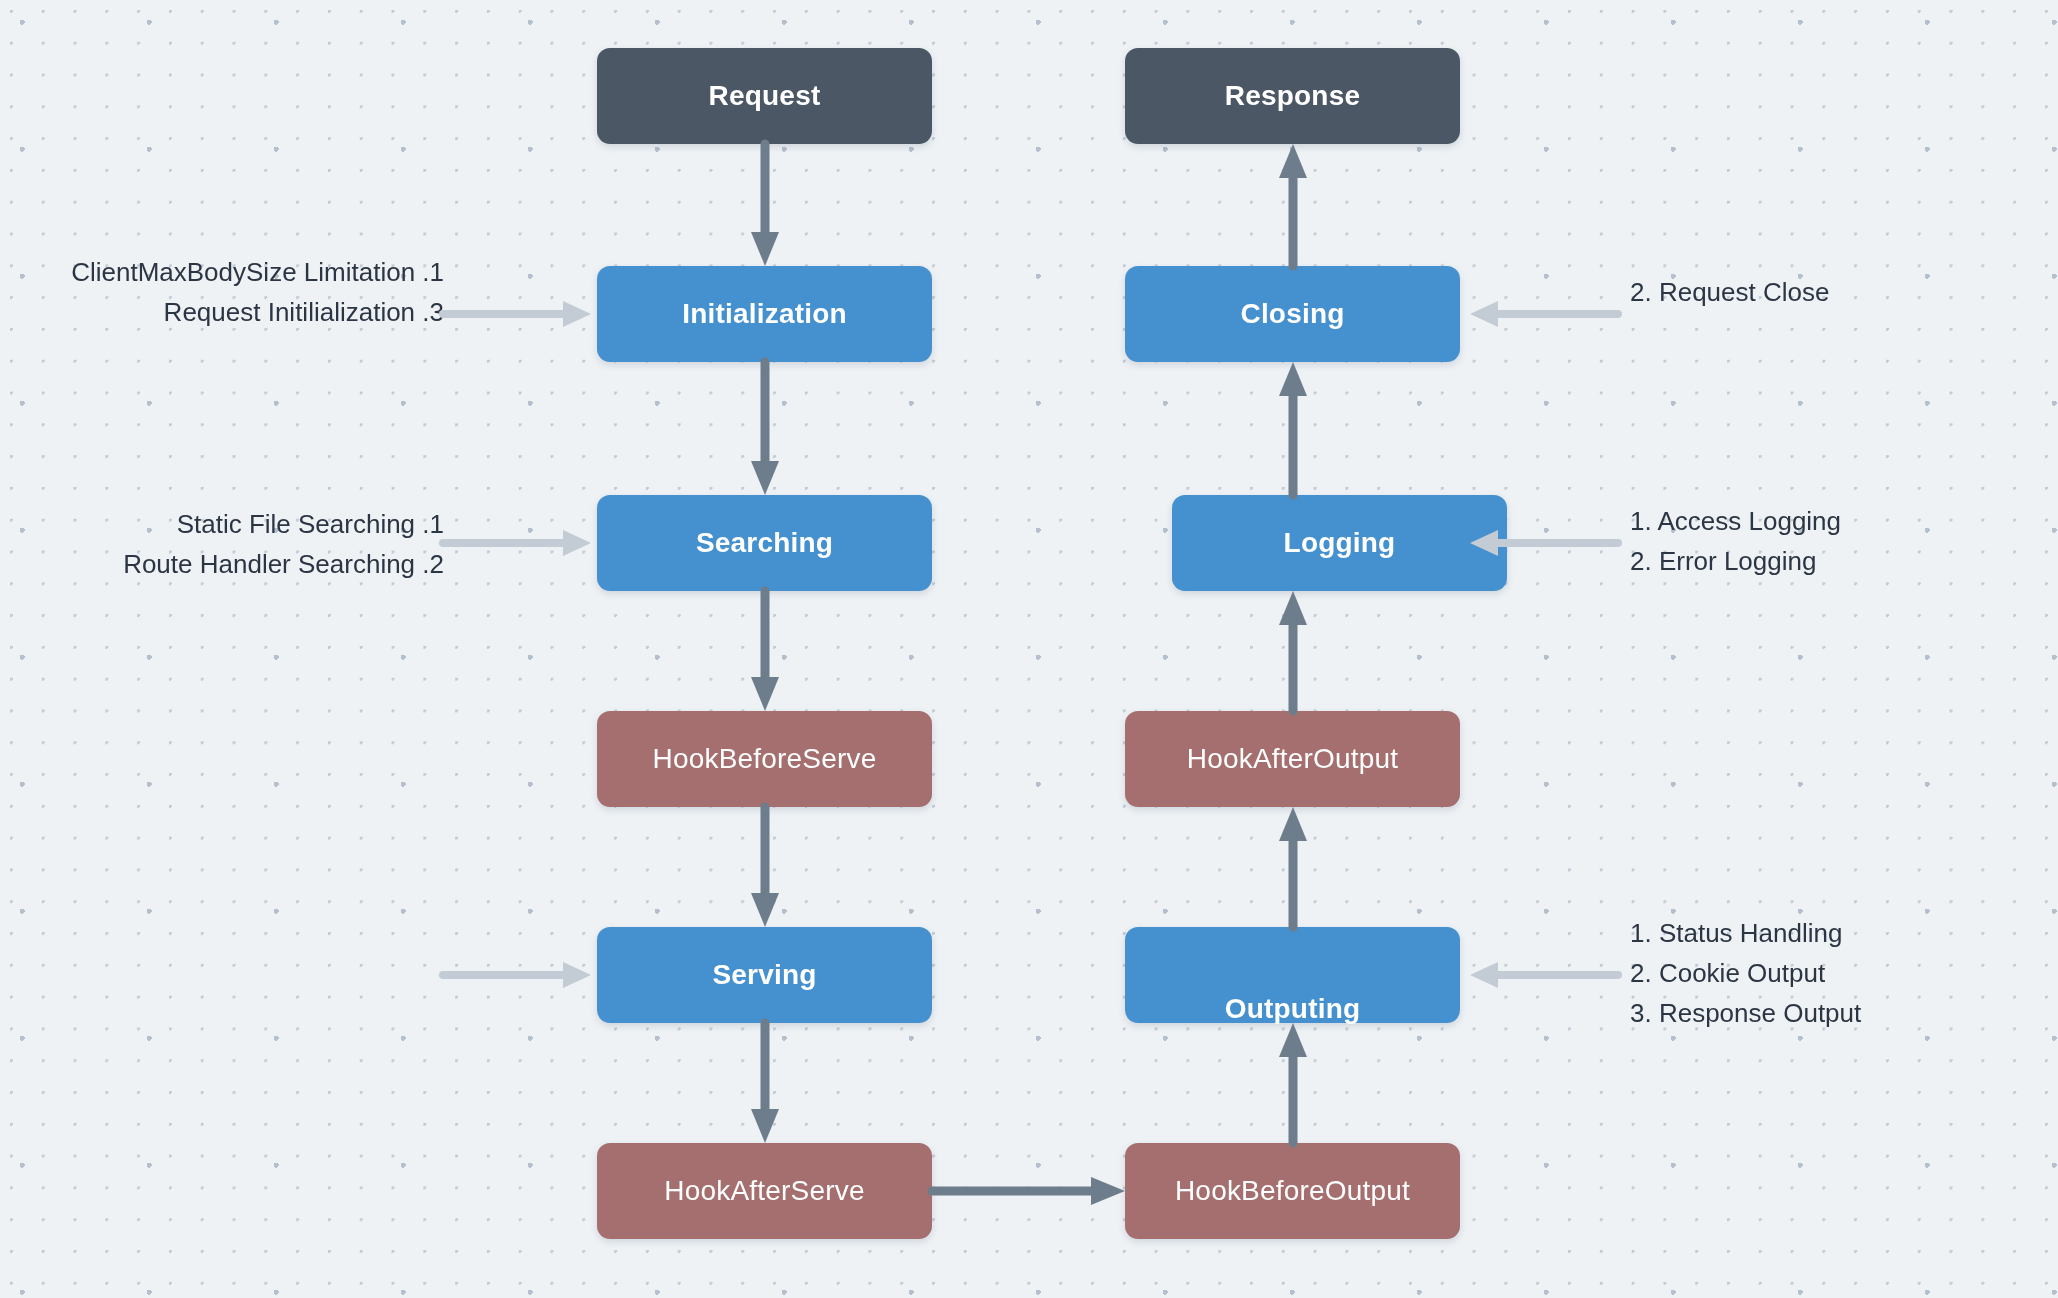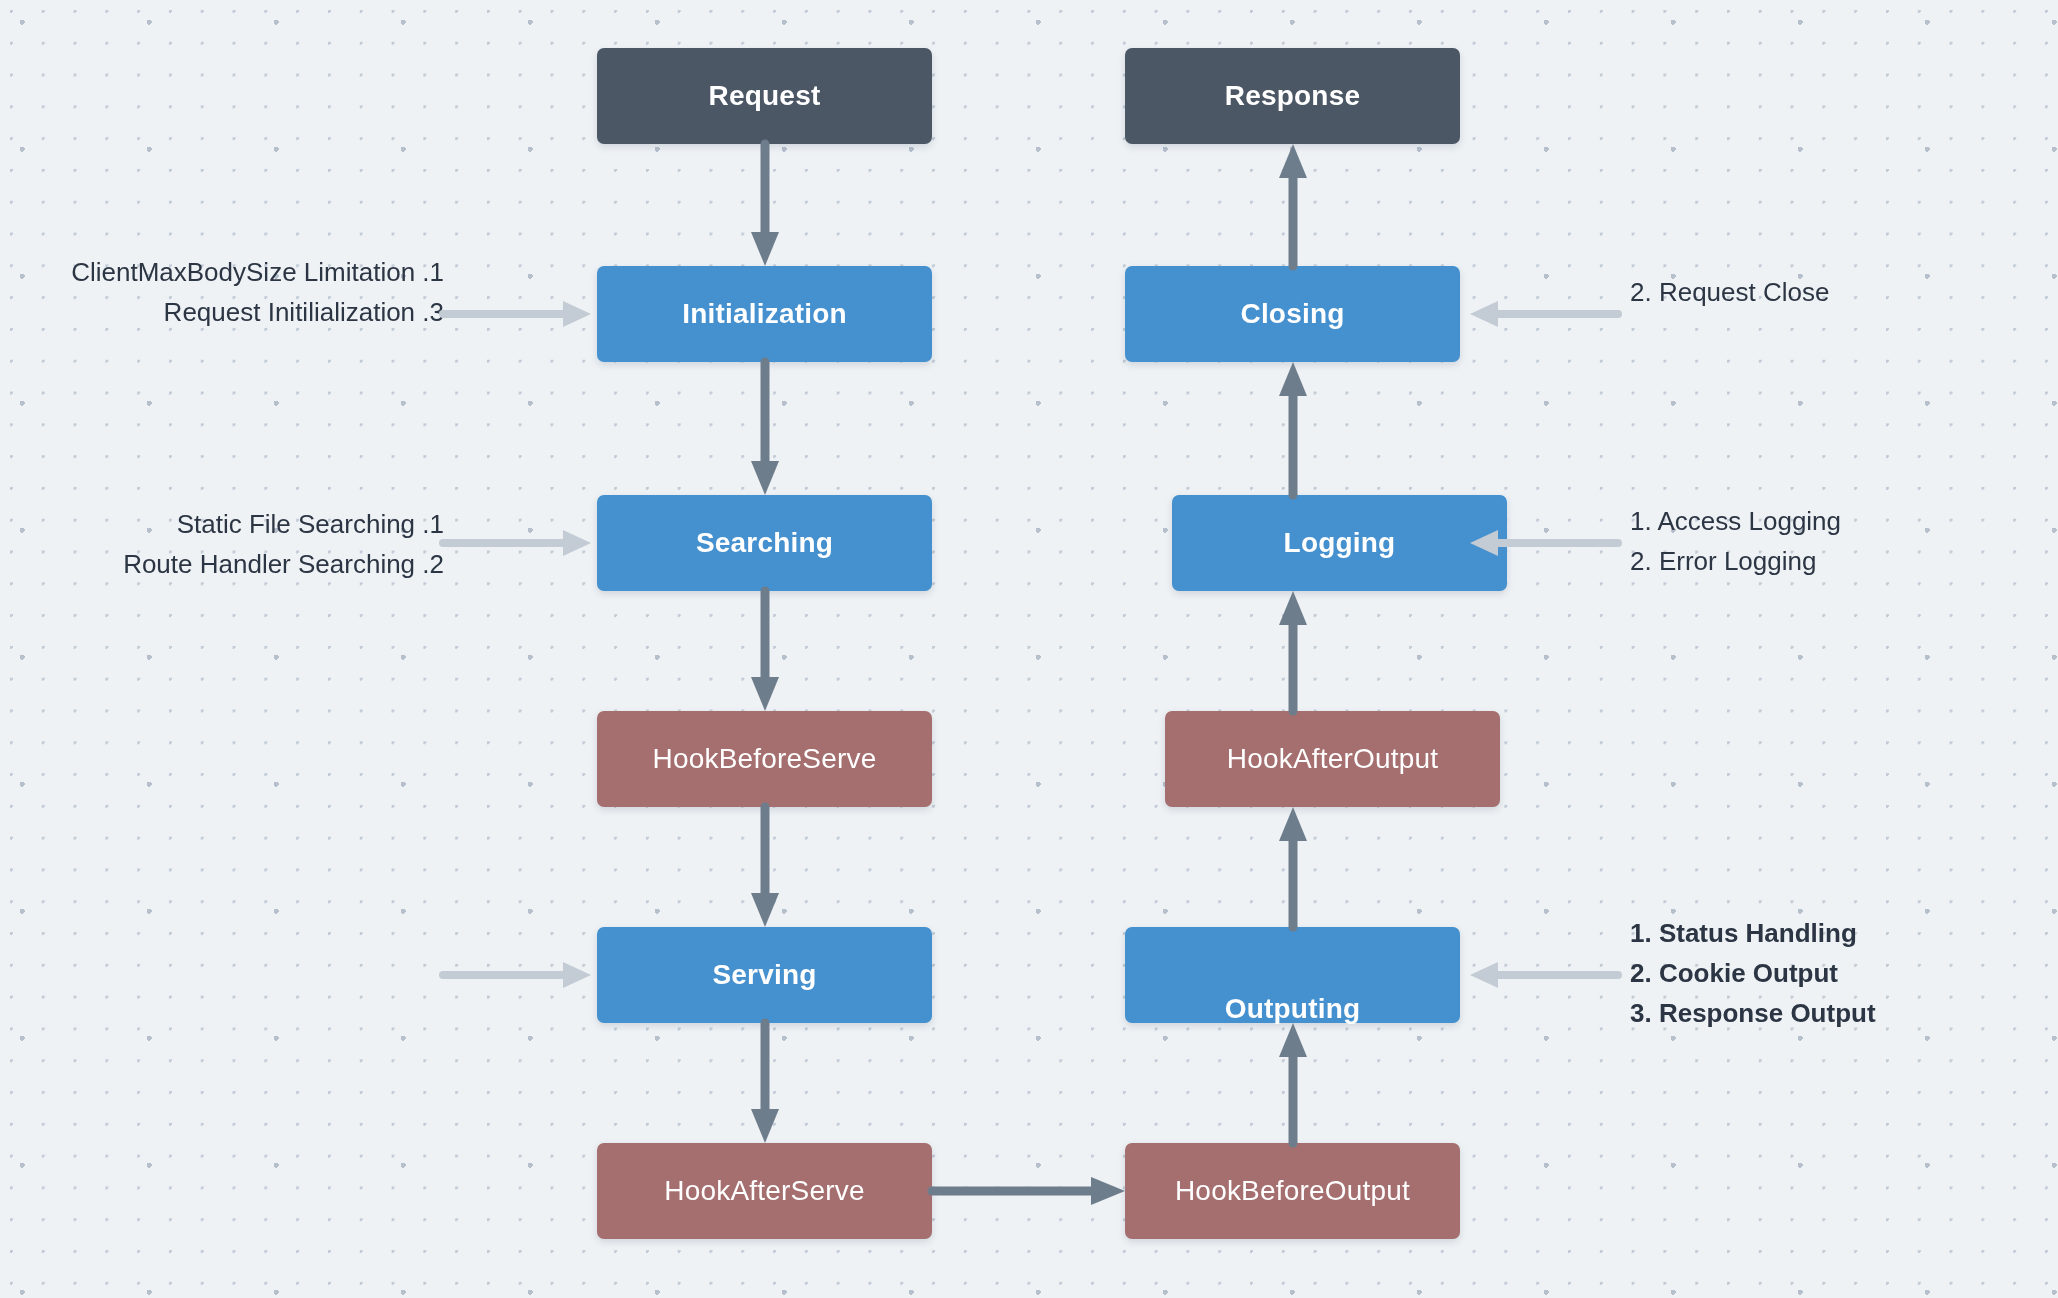--- a/index.html
+++ b/index.html
@@ -25,21 +25,21 @@
       radial-gradient(circle at 2px 2px, #b6c0cd 2.6px, transparent 2.7px);
     background-size: 31.8px 31.8px, 127px 127px;
     background-position: 10px 10px, 20px 20px;
   }
 
   
   .node {
     position: absolute;
     width: 335px;
     height: 96px;
-    border-radius: 7px;
+    border-radius: 13px;
     display: flex;
     align-items: center;
     justify-content: center;
     color: #ffffff;
     box-shadow: 0 3px 7px rgba(70, 90, 110, 0.18);
     box-sizing: border-box;
     user-select: none;
   }
   .node .node-label {
     font-size: 28px;
@@ -115,21 +115,21 @@
   </div>
 
   <div class="node stage" style="left:1125px; top:266px;">
     <span class="node-label">Closing</span>
   </div>
 
   <div class="node stage" style="left:1172px; top:495px;align-items:center;">
     <span class="node-label">Logging</span>
   </div>
 
-  <div class="node hook" style="left:1165px; top:711px;">
+  <div class="node hook" style="left:1125px; top:711px;">
     <span class="node-label">HookAfterOutput</span>
   </div>
 
   <div class="node stage" style="left:1125px; top:927px;align-items:flex-end;">
     <span class="node-label">Outputing</span>
   </div>
 
   <div class="node hook" style="left:1125px; top:1143px;">
     <span class="node-label">HookBeforeOutput</span>
   </div>
@@ -266,19 +266,19 @@
     <span class="ann-line">2. Error Logging</span>
   </div>
 
   <div class="side-arrow" style="left:1470px; top:961px;">
     <svg width="148" height="28" viewBox="0 0 148 28">
       <path d="M148 14 L24 14" stroke="#c3cbd4" stroke-width="8" stroke-linecap="round" fill="none"></path>
       <path d="M0 14 L28 1 L28 27 Z" fill="#c3cbd4"></path>
     </svg>
   </div>
 
-  <div class="annotation right" style="left:1630px; top:913px; width:420px;font-weight:bold;">
+  <div class="annotation right" style="left:1630px; top:913px; width:420px;">
     <span class="ann-line">1. Status Handling</span>
     <span class="ann-line">2. Cookie Output</span>
     <span class="ann-line">3. Response Output</span>
   </div>
 
 </div>
 
 </body></html>

